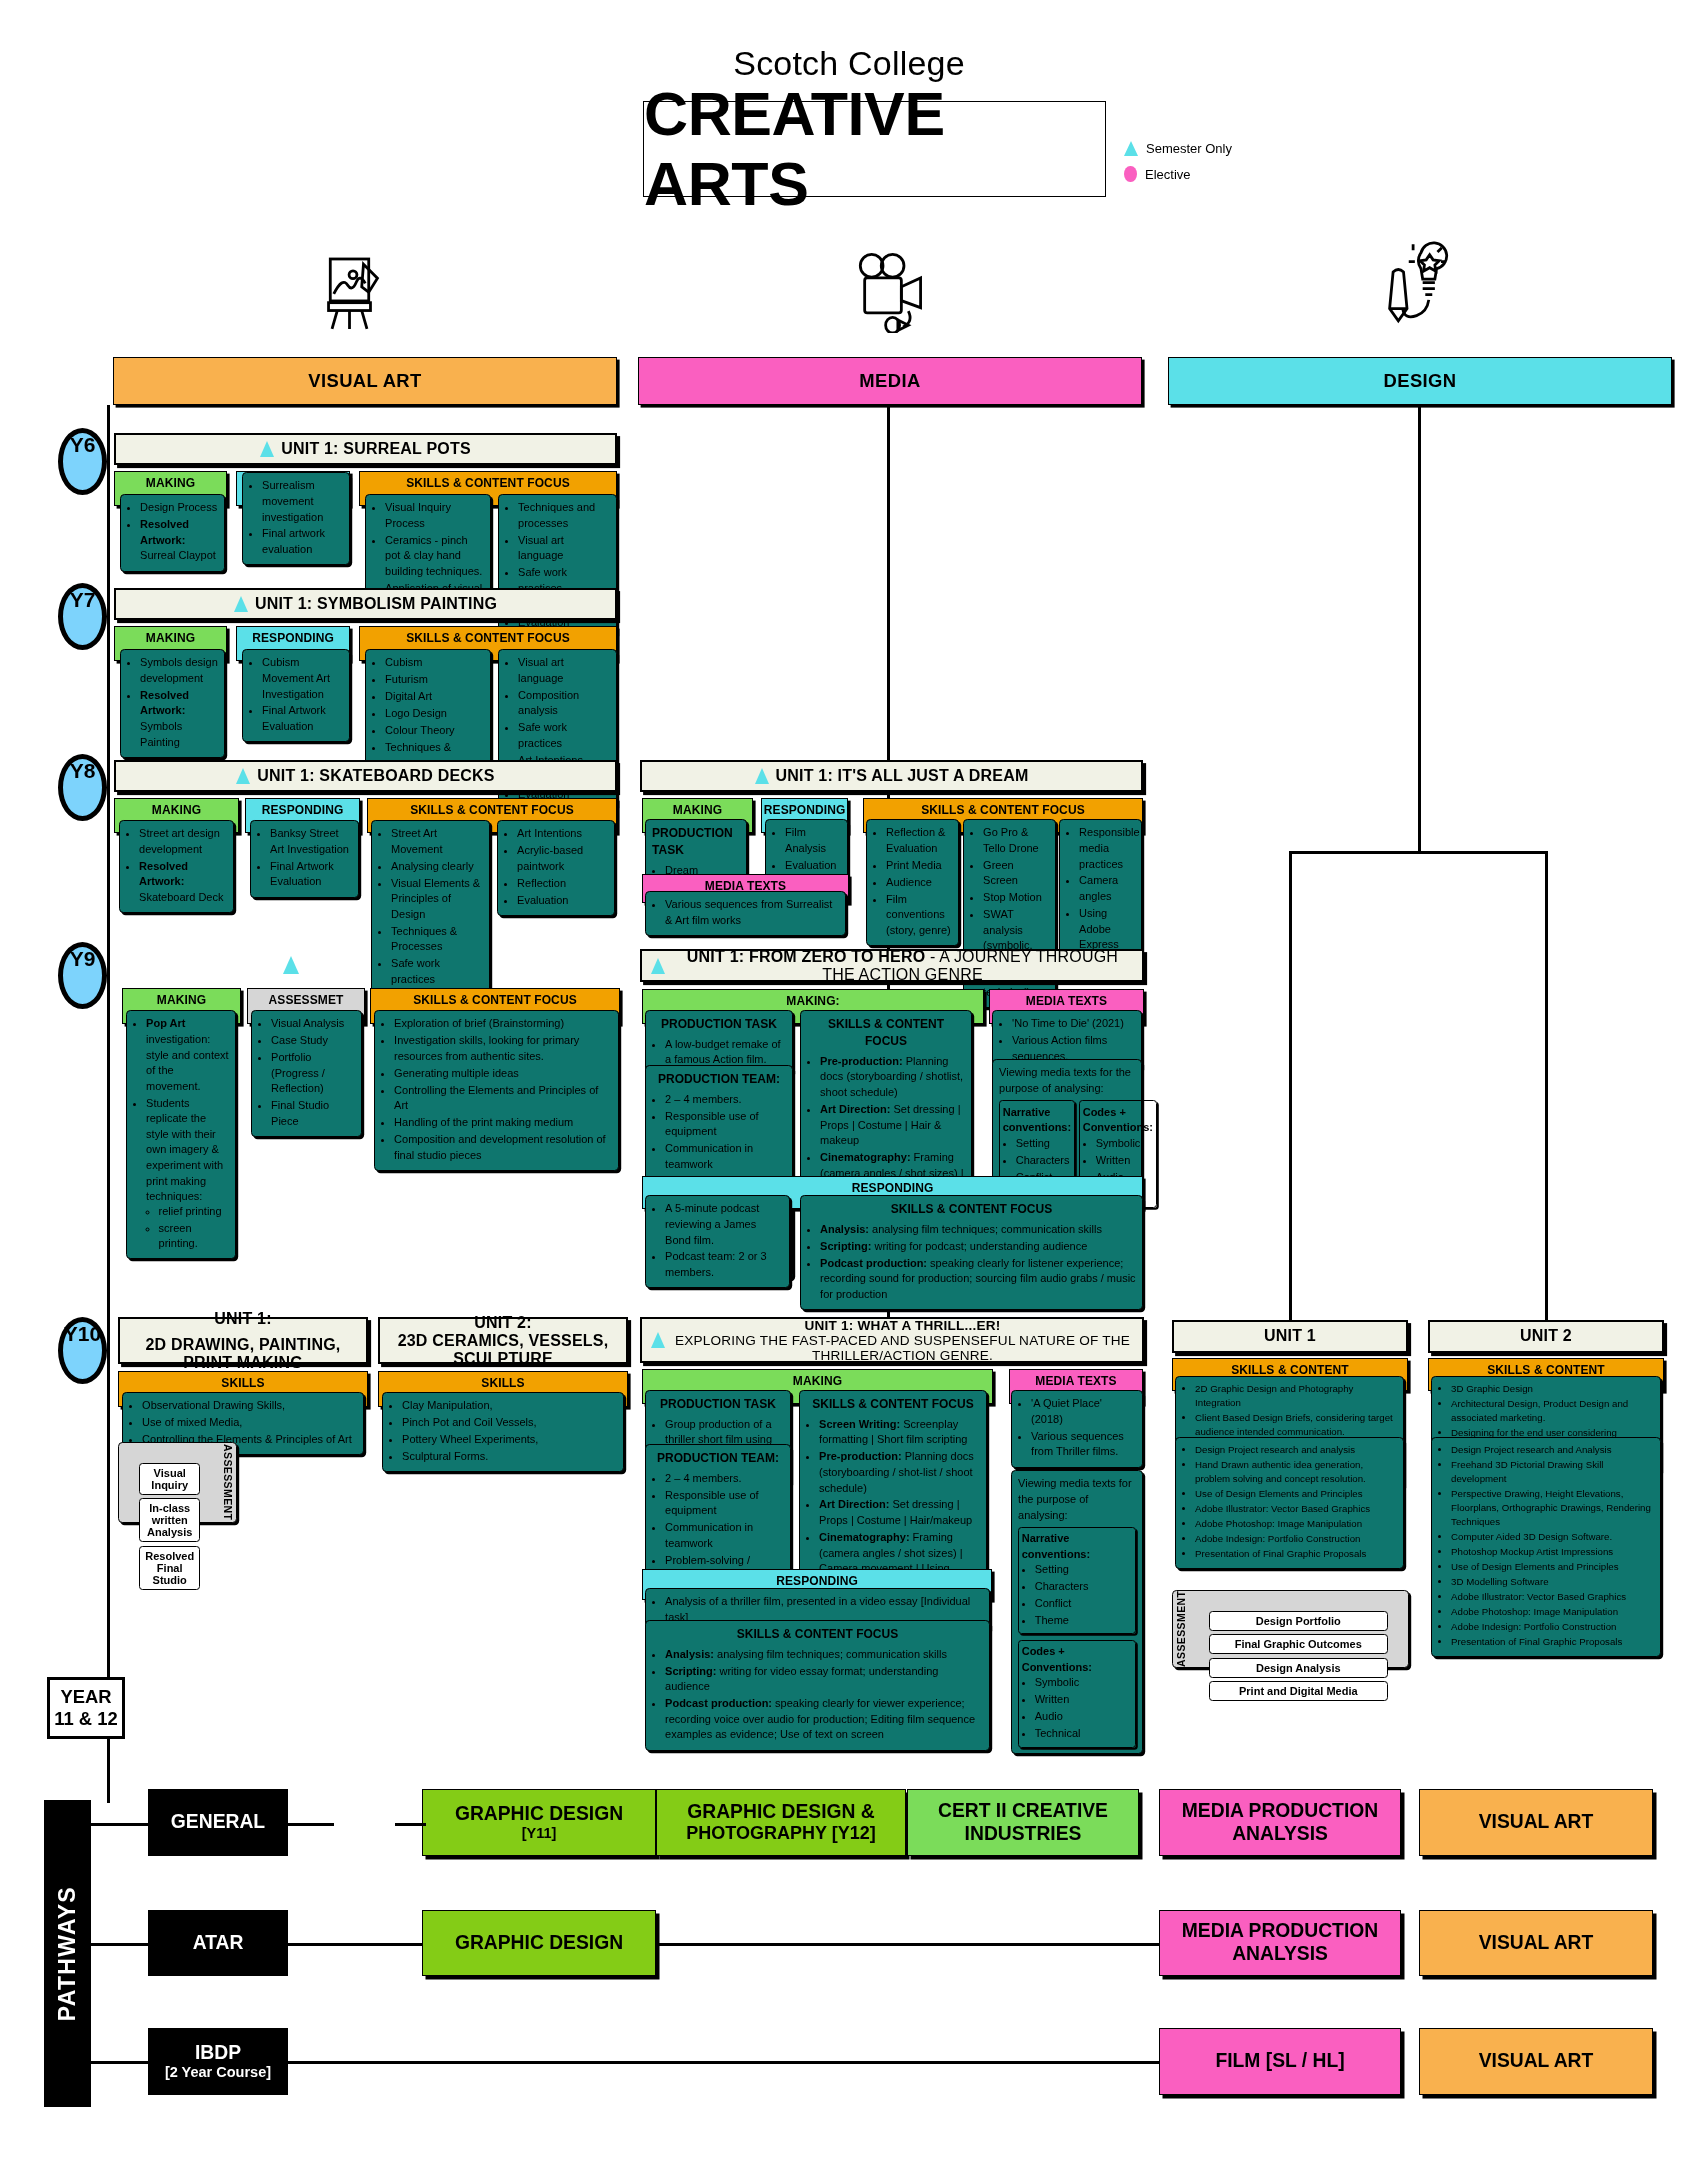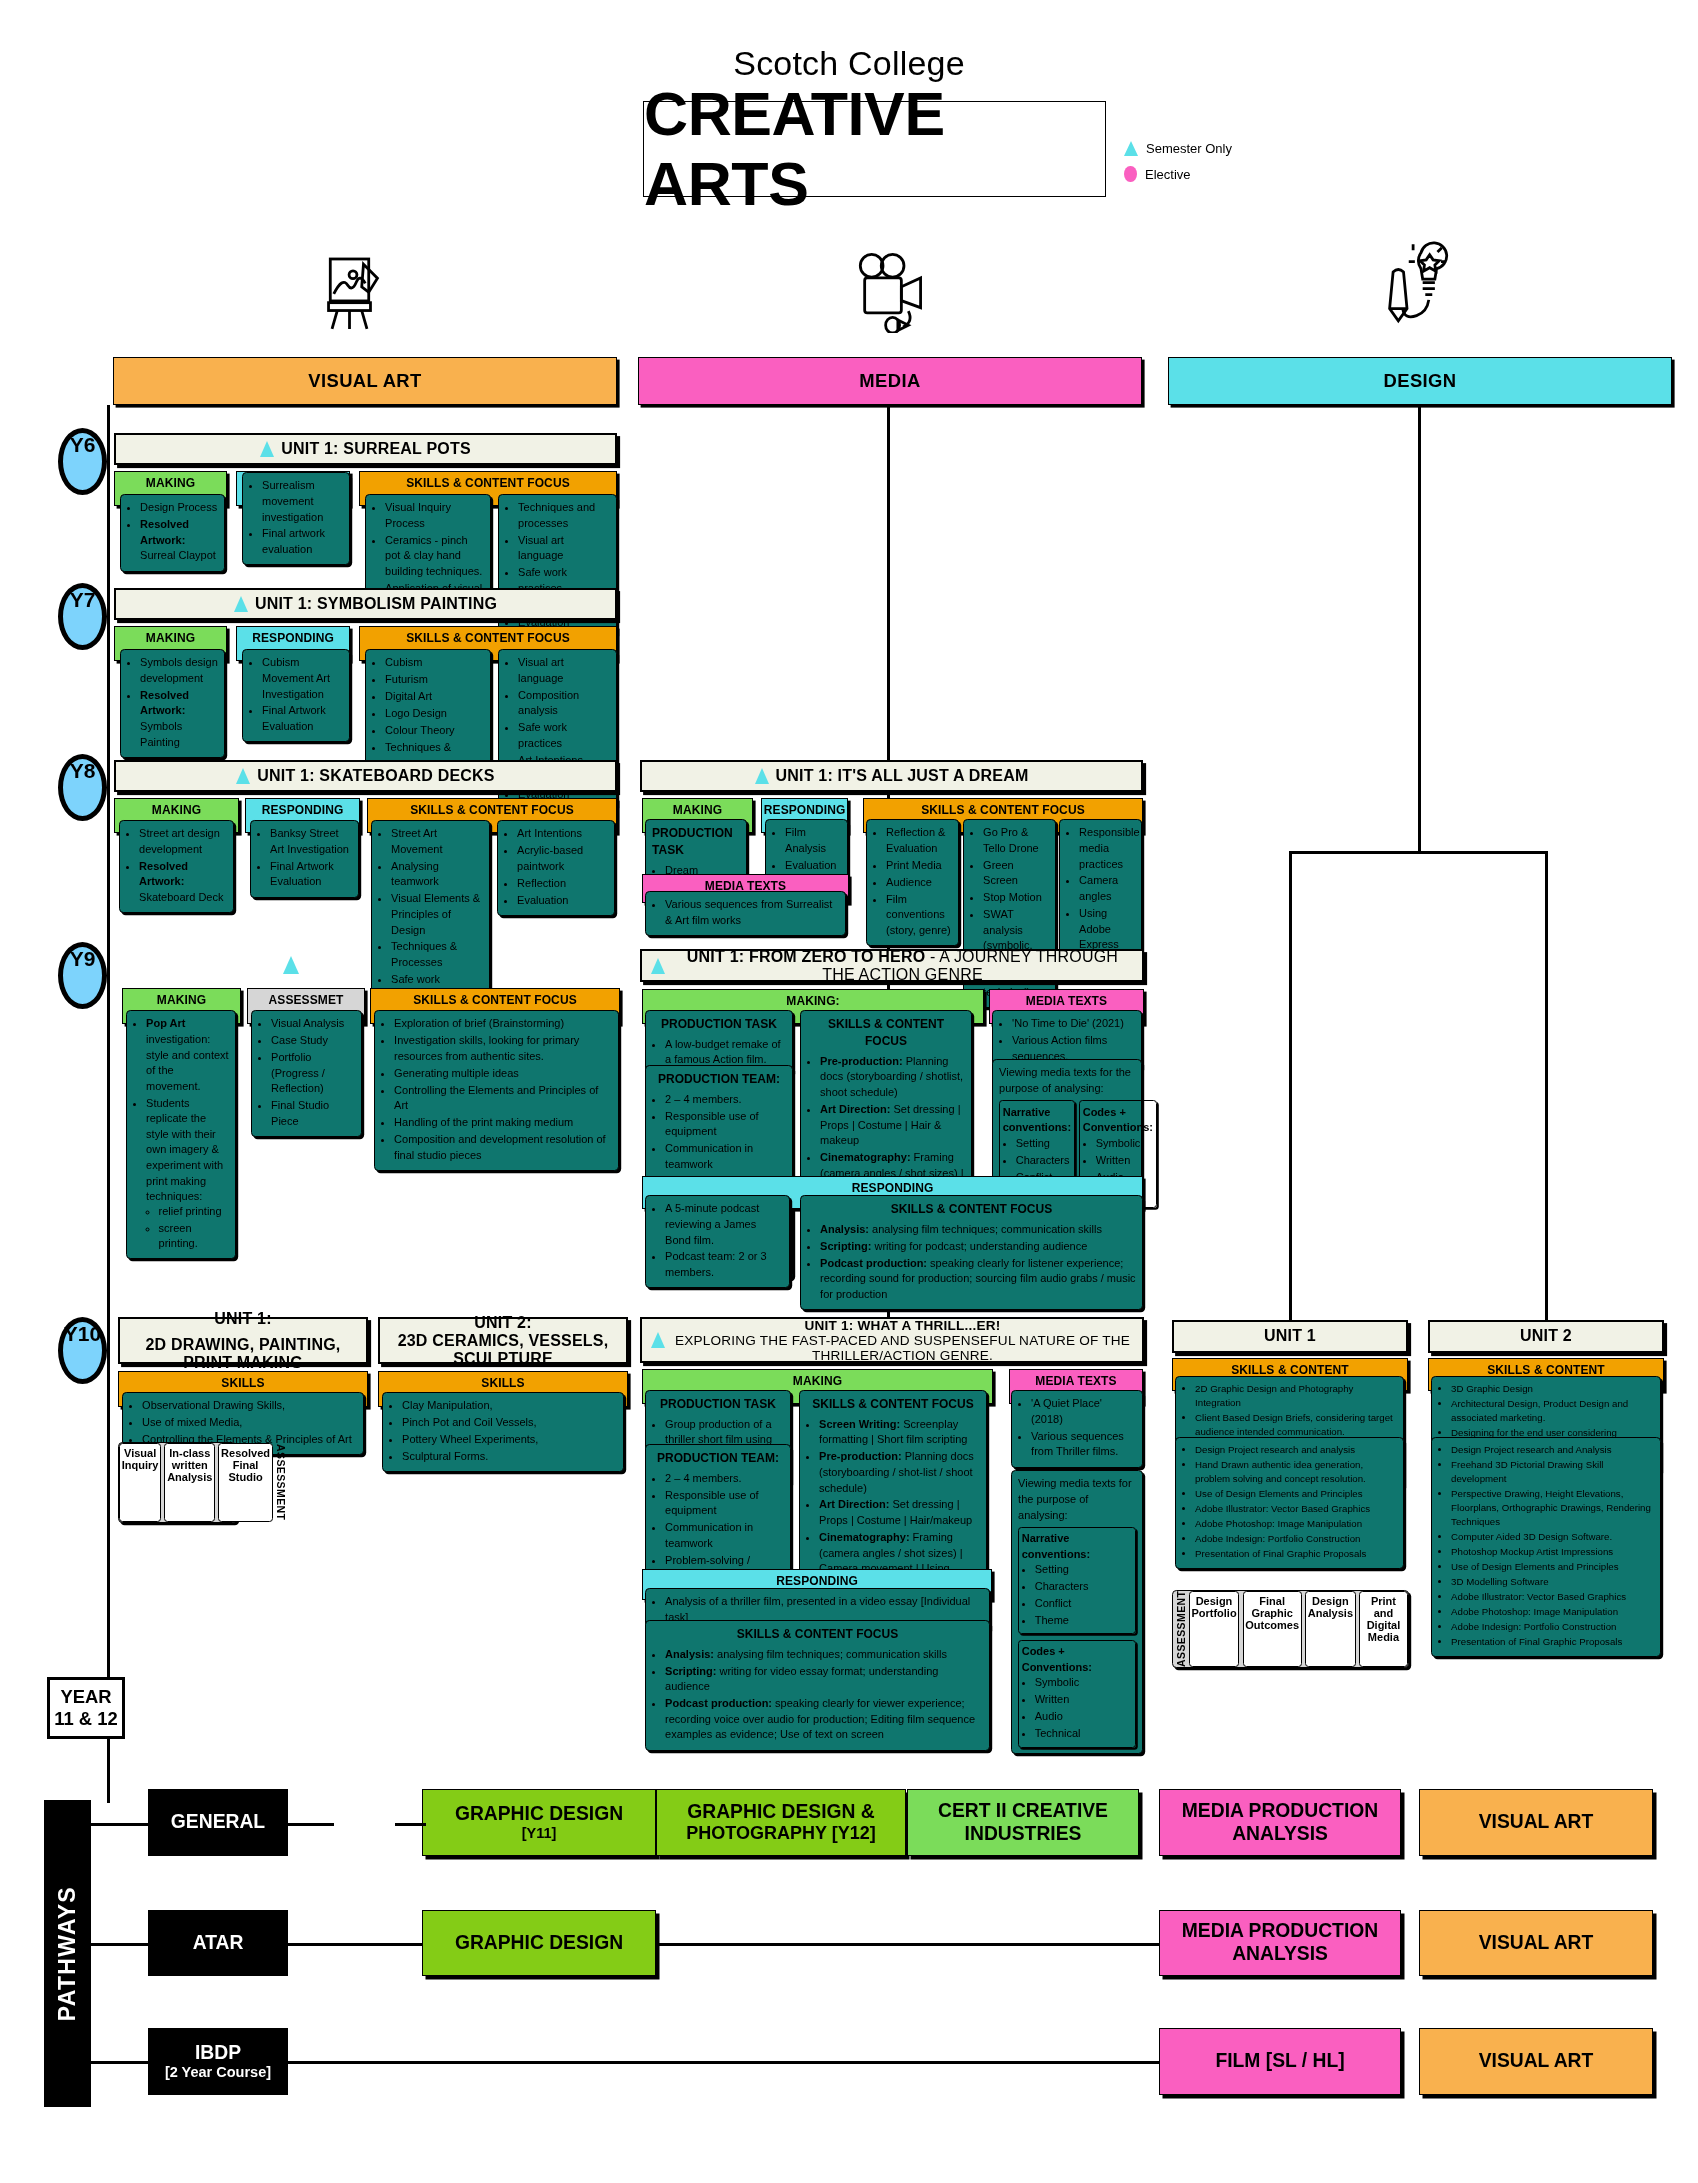--- a/index.html
+++ b/index.html
@@ -100,21 +100,21 @@
     position:absolute; background:#D6D6D6; border:1.3px solid #000;
     border-radius:4.4px; box-shadow:2.2px 2.2px 0 #000; display:flex;
   }
   .assess.right-lbl { flex-direction:row; }
   .assess .alabel {
     writing-mode:vertical-rl; text-orientation:mixed;
     font-size:10.5px; font-weight:800; letter-spacing:0.4px;
     display:flex; align-items:center; justify-content:center; padding:1.8px;
   }
   .assess.left-lbl .alabel { transform:rotate(180deg); }
-  .assess .aitems { flex:1; padding:0; display:flex; flex-direction:row; gap:3.1px; }
+  .assess .aitems { flex:1; padding:20px; display:flex; flex-direction:column; gap:3.1px; }
   .assess .aitem {
     background:#fff; border:1.3px solid #000; border-radius:3.5px;
     text-align:center; font-size:11px; font-weight:800; padding:3.1px 1.8px;
   }
 
   
   .pw-spine {
     position:absolute; background:#000; display:flex; align-items:center; justify-content:center;
   }
   .pw-spine span {
@@ -331,21 +331,21 @@
   </div>
   <div class="card" style="left:250px; top:820px; width:109px;">
     <ul>
         <li>Banksy Street Art Investigation</li>
         <li>Final Artwork Evaluation</li>
       </ul>
   </div>
   <div class="card" style="left:371px; top:820px; width:119px;">
     <ul>
         <li>Street Art Movement</li>
-        <li>Analysing teamwork</li>
+        <li>Analysing clearly</li>
         <li>Visual Elements &amp; Principles of Design</li>
         <li>Techniques &amp; Processes</li>
         <li>Safe work practices</li>
       </ul>
   </div>
   <div class="card" style="left:497px; top:820px; width:118px;">
     <ul>
         <li>Art Intentions</li>
         <li>Acrylic-based paintwork</li>
         <li>Reflection</li>

